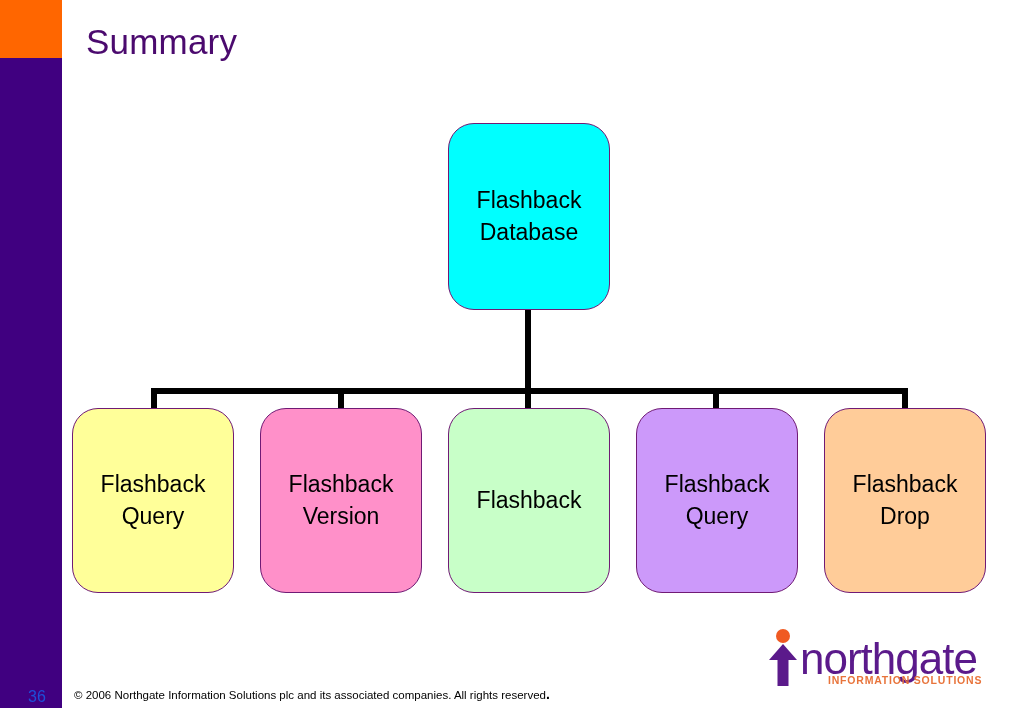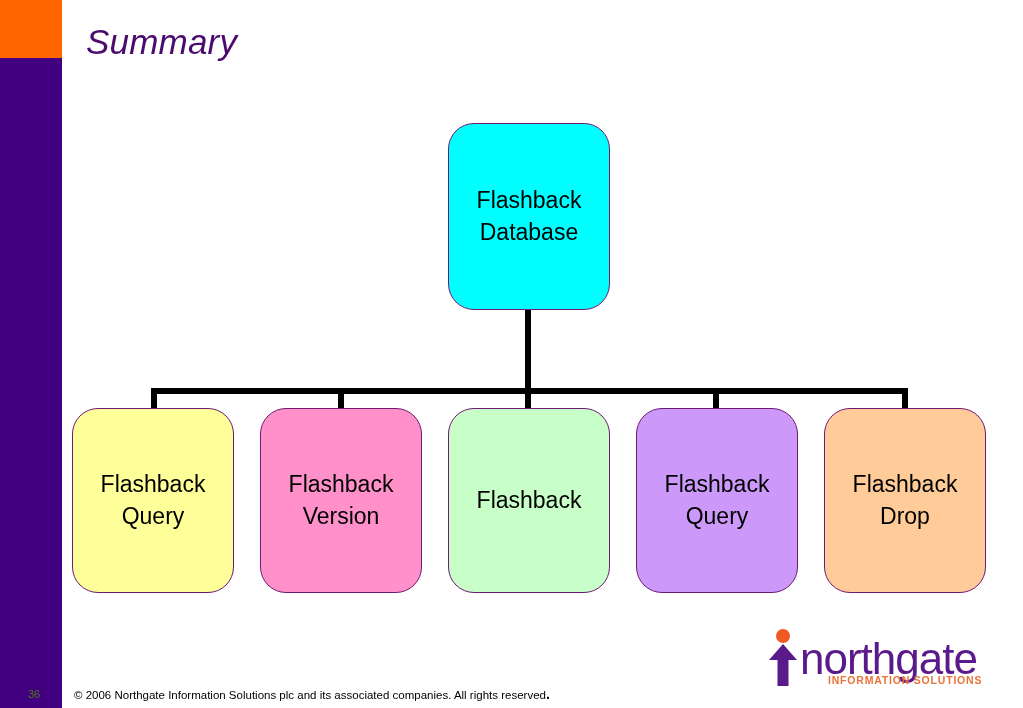--- a/index.html
+++ b/index.html
@@ -38,21 +38,20 @@
 
   
   .slide-title {
     position: absolute;
     left: 86px;
     top: 22px;
     font-size: 35px;
     color: #4B0A6E;
     letter-spacing: 0.2px;
     white-space: nowrap;
-    font-style: italic;
   }
 
   
   .diagram {
     position: absolute;
     left: 0;
     top: 0;
     width: 1023px;
     height: 708px;
   }
@@ -78,22 +77,22 @@
   .conn {
     position: absolute;
     background: #000000;
   }
 
   
   .page-number {
     position: absolute;
     left: 28px;
     top: 688px;
-    font-size: 11px;
-    color: #4d7c0f;
+    font-size: 16px;
+    color: #1d4ed8;
   }
   .copyright {
     position: absolute;
     left: 74px;
     top: 686px;
     font-size: 11.5px;
     color: #000000;
     white-space: nowrap;
   }
   .copyright .dot {

